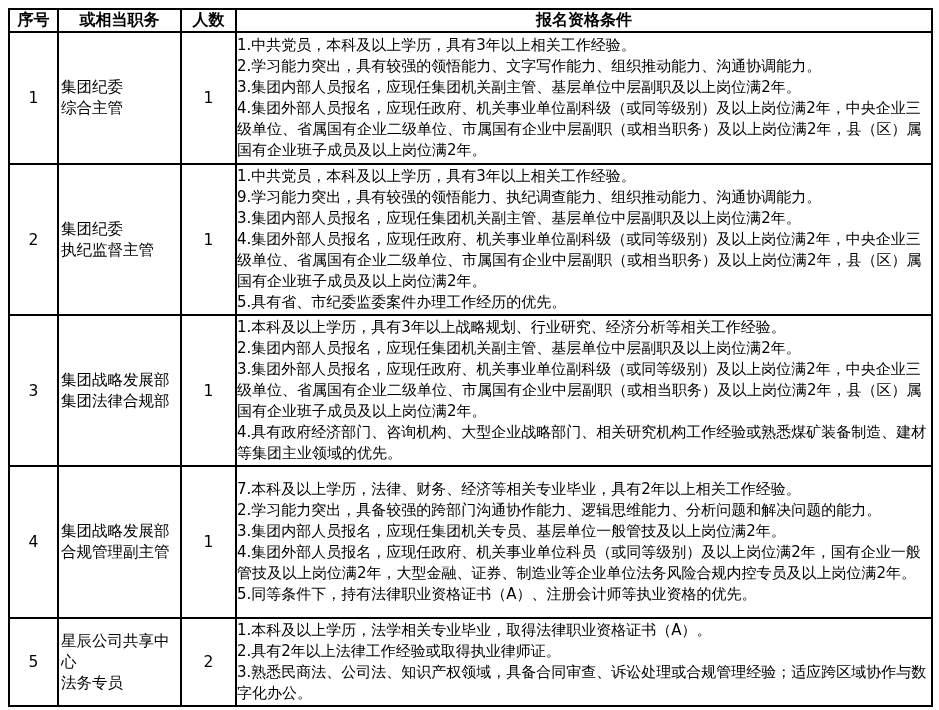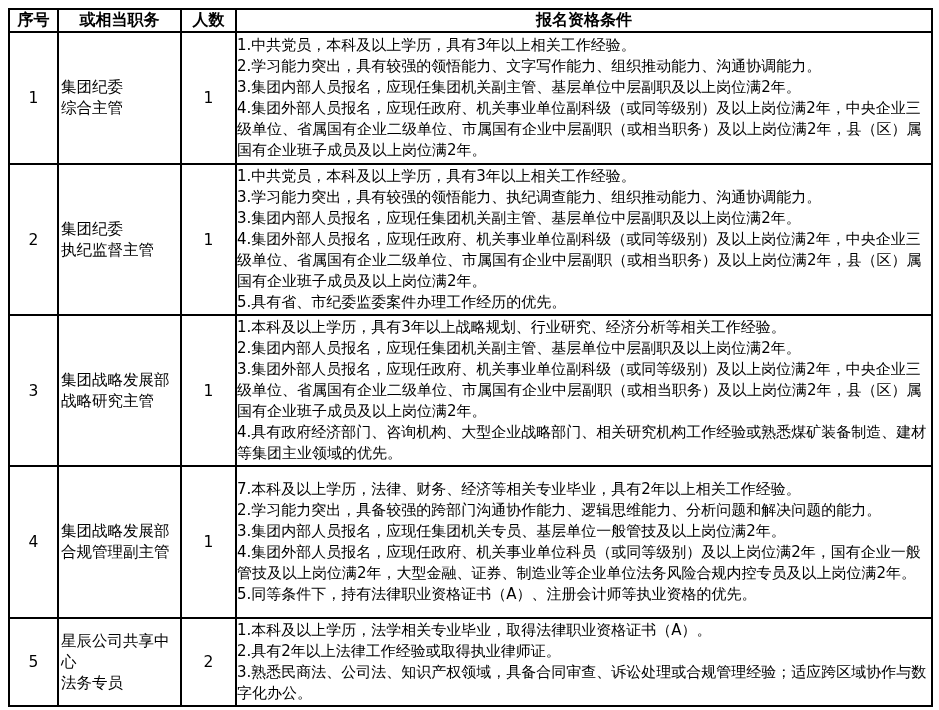--- a/index.html
+++ b/index.html
@@ -104,33 +104,33 @@
   <tr>
     <td class="c-index">2</td>
     <td class="c-pos">
       <div>集团纪委</div>
       <div>执纪监督主管</div>
     </td>
     <td class="c-count">1</td>
     <td class="c-qual">
       <div>
               <div class="qual-line">1.中共党员，本科及以上学历，具有3年以上相关工作经验。</div>
-              <div class="qual-line">3.学习能力突出，具有较强的领悟能力、执纪调查能力、组织推动能力、沟通协调能力。</div>
+              <div class="qual-line">9.学习能力突出，具有较强的领悟能力、执纪调查能力、组织推动能力、沟通协调能力。</div>
               <div class="qual-line">3.集团内部人员报名，应现任集团机关副主管、基层单位中层副职及以上岗位满2年。</div>
               <div class="qual-line">4.集团外部人员报名，应现任政府、机关事业单位副科级（或同等级别）及以上岗位满2年，中央企业三级单位、省属国有企业二级单位、市属国有企业中层副职（或相当职务）及以上岗位满2年，县（区）属国有企业班子成员及以上岗位满2年。</div>
               <div class="qual-line">5.具有省、市纪委监委案件办理工作经历的优先。</div>
             </div>
     </td>
   </tr>
 
   <tr>
     <td class="c-index">3</td>
     <td class="c-pos">
       <div>集团战略发展部</div>
-      <div>战略研究主管</div>
+      <div>集团法律合规部</div>
     </td>
     <td class="c-count">1</td>
     <td class="c-qual">
       <div>
               <div class="qual-line">1.本科及以上学历，具有3年以上战略规划、行业研究、经济分析等相关工作经验。</div>
               <div class="qual-line">2.集团内部人员报名，应现任集团机关副主管、基层单位中层副职及以上岗位满2年。</div>
               <div class="qual-line">3.集团外部人员报名，应现任政府、机关事业单位副科级（或同等级别）及以上岗位满2年，中央企业三级单位、省属国有企业二级单位、市属国有企业中层副职（或相当职务）及以上岗位满2年，县（区）属国有企业班子成员及以上岗位满2年。</div>
               <div class="qual-line">4.具有政府经济部门、咨询机构、大型企业战略部门、相关研究机构工作经验或熟悉煤矿装备制造、建材等集团主业领域的优先。</div>
             </div>
     </td>

